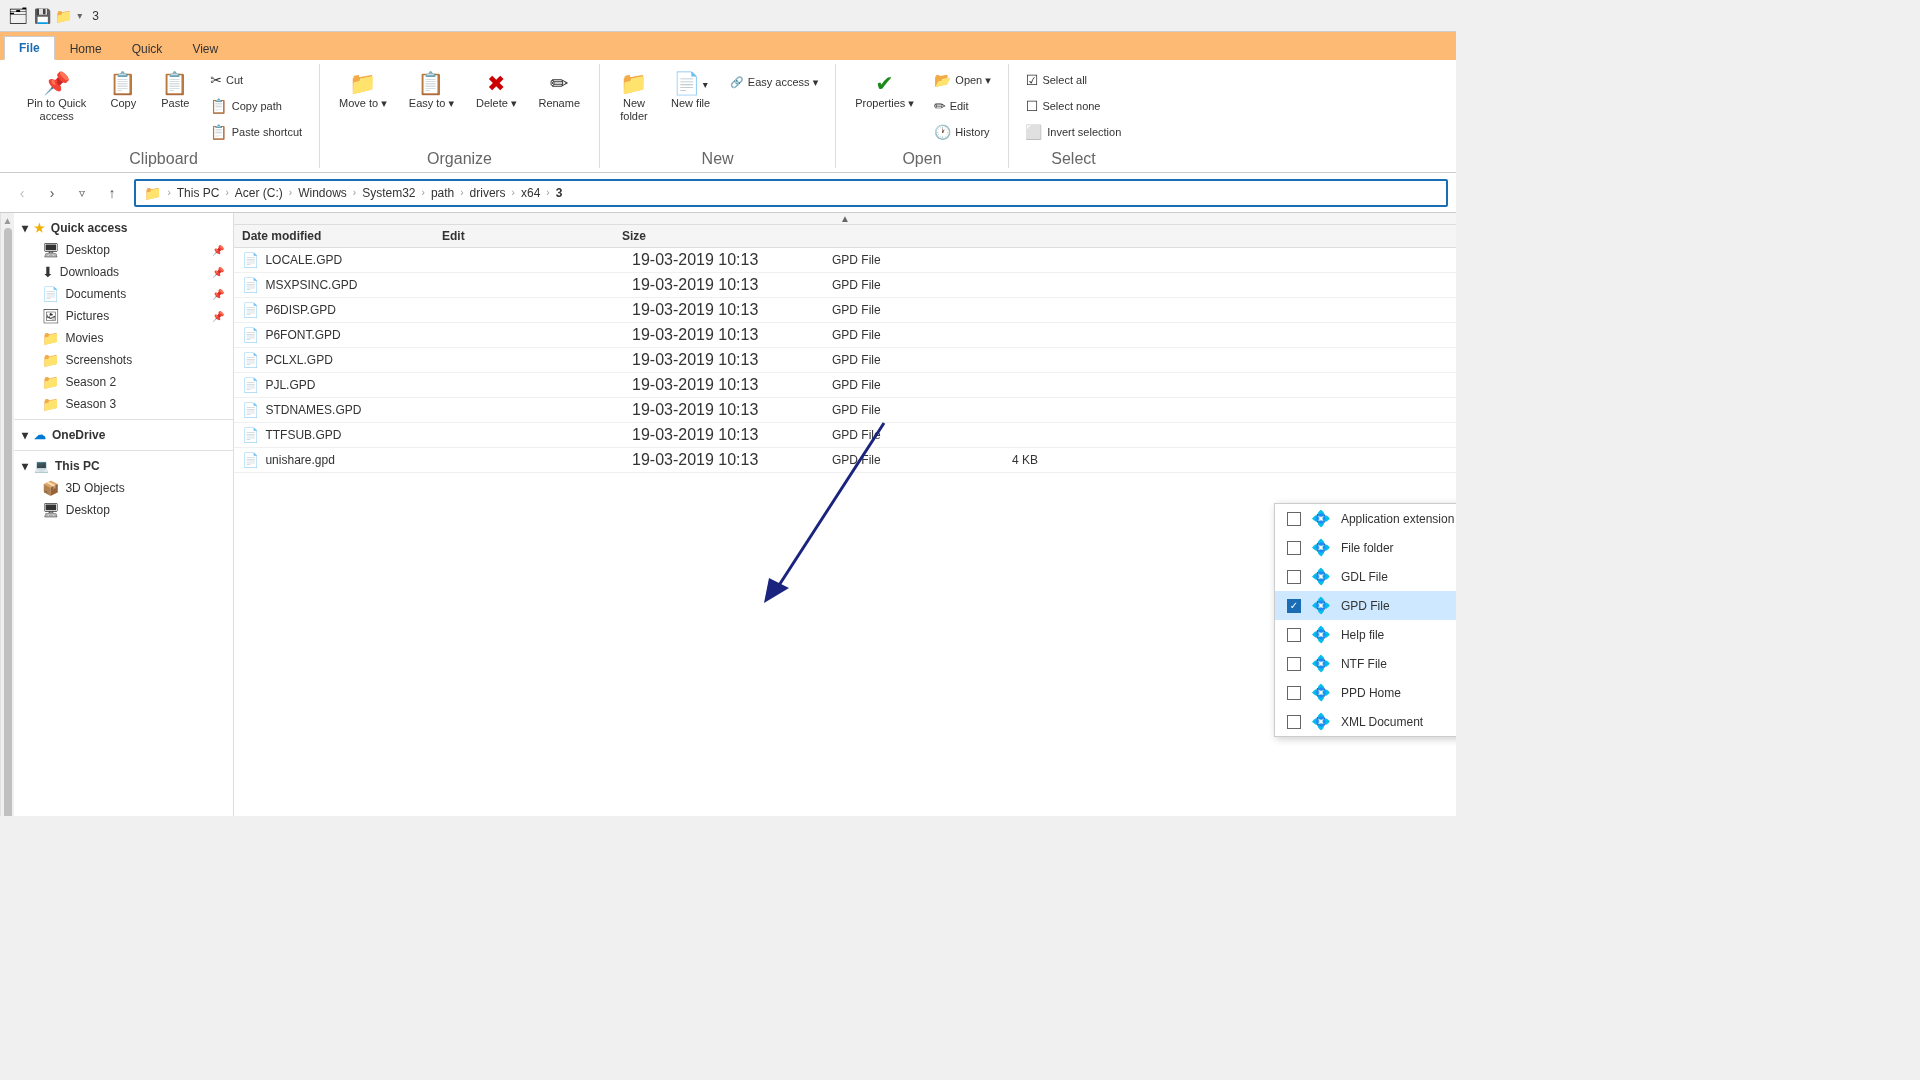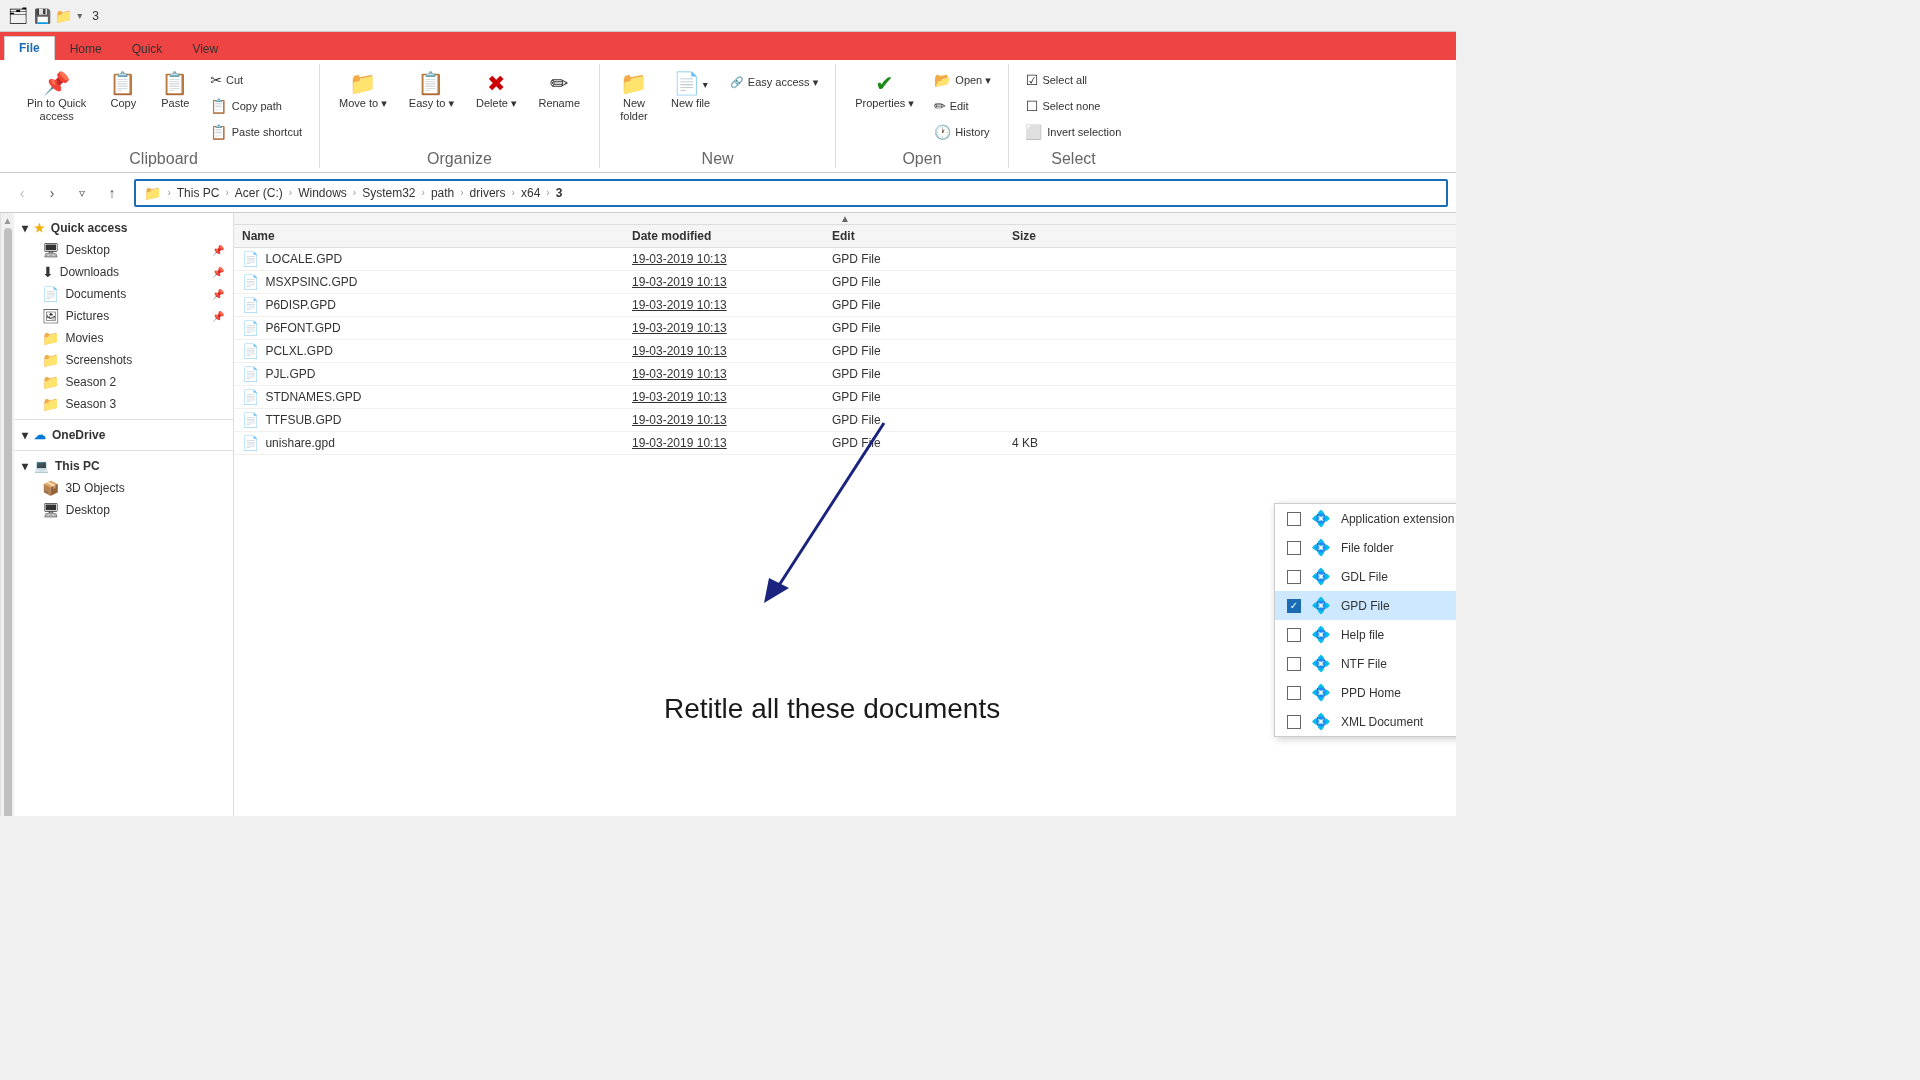--- a/index.html
+++ b/index.html
@@ -12,21 +12,21 @@
       display: flex;
       align-items: center;
       padding: 0 8px;
       gap: 6px;
       border-bottom: 1px solid #ccc;
     }
 
     
     .ribbon-tabs {
       display: flex;
-      background: #ef4444;
+      background: #fdba74;
       height: 28px;
       align-items: flex-end;
       padding: 0 4px;
     }
     .ribbon-tab {
       padding: 4px 14px;
       font-size: 12px;
       cursor: pointer;
       color: #333;
       border: 1px solid transparent;
@@ -192,21 +192,21 @@
     .file-col-date { width: 200px; padding: 4px 8px; font-size: 12px; font-weight: 600; color: #333; cursor: pointer; }
     .file-col-type { width: 180px; padding: 4px 8px; font-size: 12px; font-weight: 600; color: #333; cursor: pointer; }
     .file-col-size { width: 100px; padding: 4px 8px; font-size: 12px; font-weight: 600; color: #333; cursor: pointer; }
     .file-row {
       display: flex;
       align-items: center;
       border-bottom: 1px solid #f0f0f0;
       cursor: pointer;
     }
     .file-cell-name { width: 390px; padding: 3px 8px; font-size: 12px; color: #333; display: flex; align-items: center; gap: 6px; }
-    .file-cell-date { width: 200px; padding: 3px 8px; font-size: 12px; color: #333; text-decoration: underline; }
+    .file-cell-date { width: 200px; padding: 3px 8px; font-size: 16px; color: #333; }
     .file-cell-type { width: 180px; padding: 3px 8px; font-size: 12px; color: #333; }
     .file-cell-size { width: 100px; padding: 3px 8px; font-size: 12px; color: #333; }
     .file-icon { font-size: 14px; }
 
     
     .type-dropdown {
       position: absolute;
       top: 290px;
       left: 1040px;
       width: 380px;
@@ -495,21 +495,20 @@
     </div>
   </div>
 
   <div class="file-list-area">
 
     <div style="display:flex;justify-content:center;background:#f5f5f5;border-bottom:1px solid #ddd;">
       <span style="font-size:10px;color:#666;">▲</span>
     </div>
 
     <div class="file-list-header">
-      <div class="file-col-name">Name</div>
       <div class="file-col-date">Date modified</div>
       <div class="file-col-type">Edit</div>
       <div class="file-col-size">Size</div>
     </div>
 
     <div class="file-row">
       <div class="file-cell-name">
         <span class="file-icon">📄</span>
         <span>LOCALE.GPD</span>
       </div>
@@ -630,15 +629,14 @@
         <div class="type-checkbox"></div>
         <span class="type-file-icon">💠</span>
         <span>XML Document</span>
       </div>
     </div>
 
     <svg style="position:absolute;top:200px;left:450px;width:300px;height:300px;pointer-events:none;z-index:150;" viewBox="0 0 300 300">
       <line x1="200" y1="10" x2="90" y2="180" stroke="#1a237e" stroke-width="3"></line>
       <polygon points="80,190 85,165 105,175" fill="#1a237e"></polygon>
     </svg>
-    <div style="position:absolute;top:480px;left:430px;font-size:28px;font-weight:400;color:#1a1a1a;pointer-events:none;z-index:150;font-family:'Segoe UI',Arial,sans-serif;">Retitle all these documents</div>
   </div>
 </div>
 
 </body></html>

